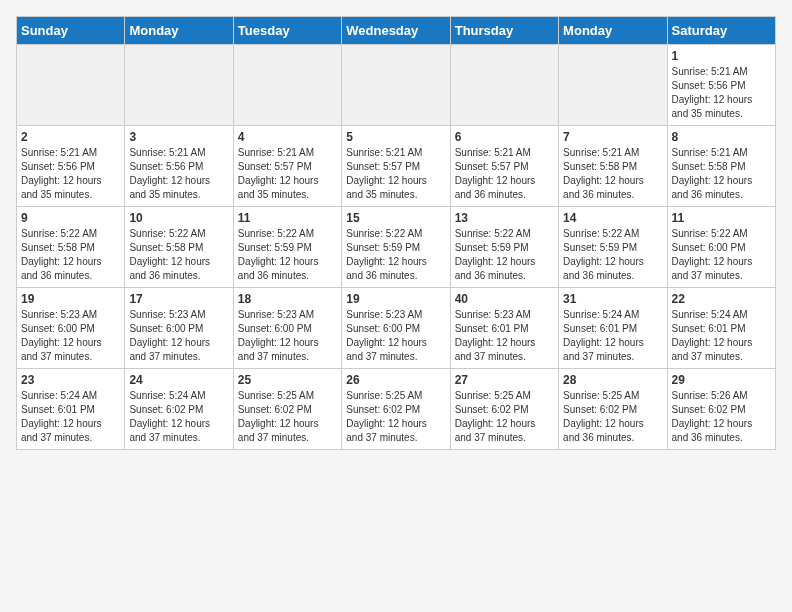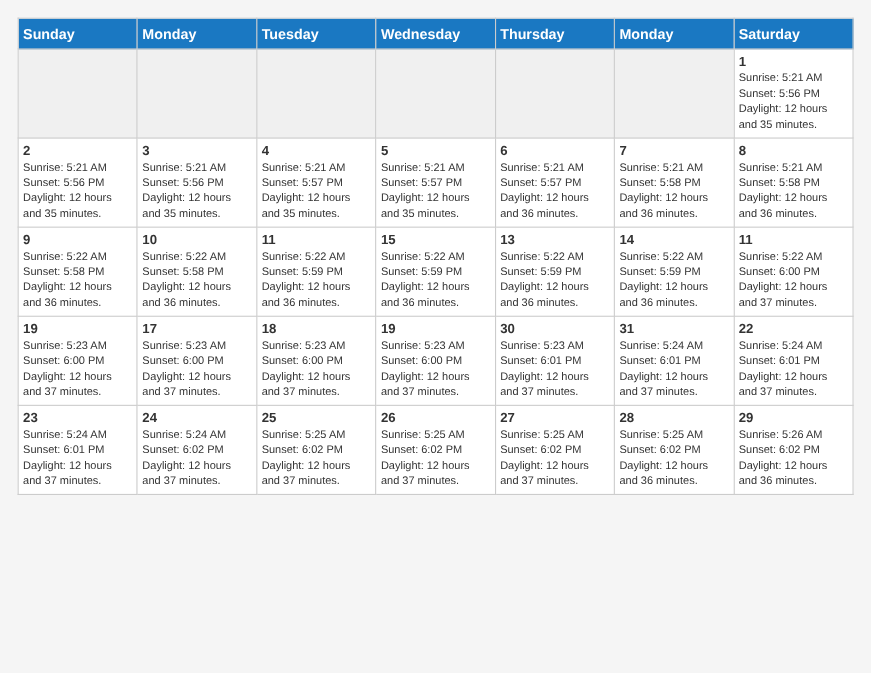--- a/index.html
+++ b/index.html
@@ -185,21 +185,21 @@
           </td>
           <td>
             <span class="day-number">18</span>
             <div class="day-info">Sunrise: 5:23 AM<br>Sunset: 6:00 PM<br>Daylight: 12 hours<br>and 37 minutes.</div>
           </td>
           <td>
             <span class="day-number">19</span>
             <div class="day-info">Sunrise: 5:23 AM<br>Sunset: 6:00 PM<br>Daylight: 12 hours<br>and 37 minutes.</div>
           </td>
           <td>
-            <span class="day-number">30</span>
+            <span class="day-number">40</span>
             <div class="day-info">Sunrise: 5:23 AM<br>Sunset: 6:01 PM<br>Daylight: 12 hours<br>and 37 minutes.</div>
           </td>
           <td>
             <span class="day-number">31</span>
             <div class="day-info">Sunrise: 5:24 AM<br>Sunset: 6:01 PM<br>Daylight: 12 hours<br>and 37 minutes.</div>
           </td>
           <td>
             <span class="day-number">22</span>
             <div class="day-info">Sunrise: 5:24 AM<br>Sunset: 6:01 PM<br>Daylight: 12 hours<br>and 37 minutes.</div>
           </td>

